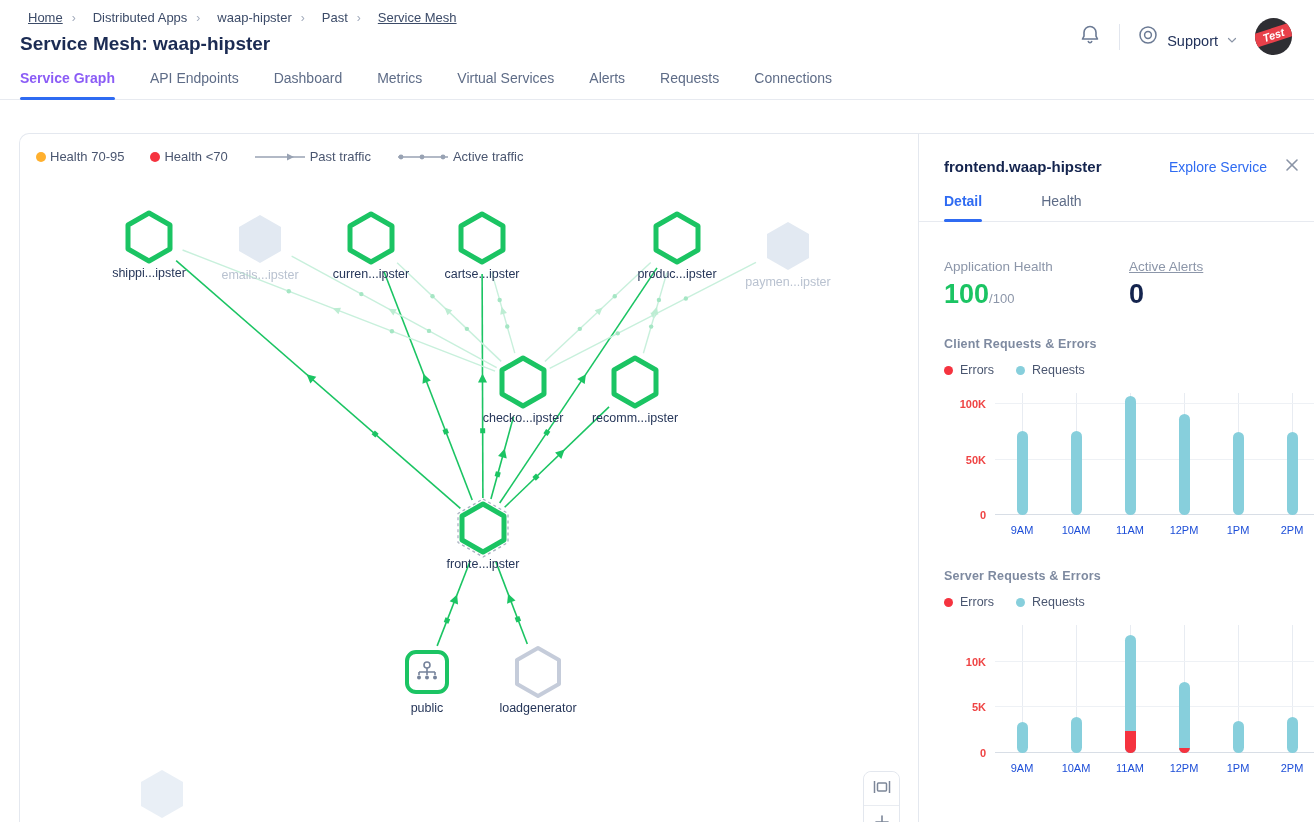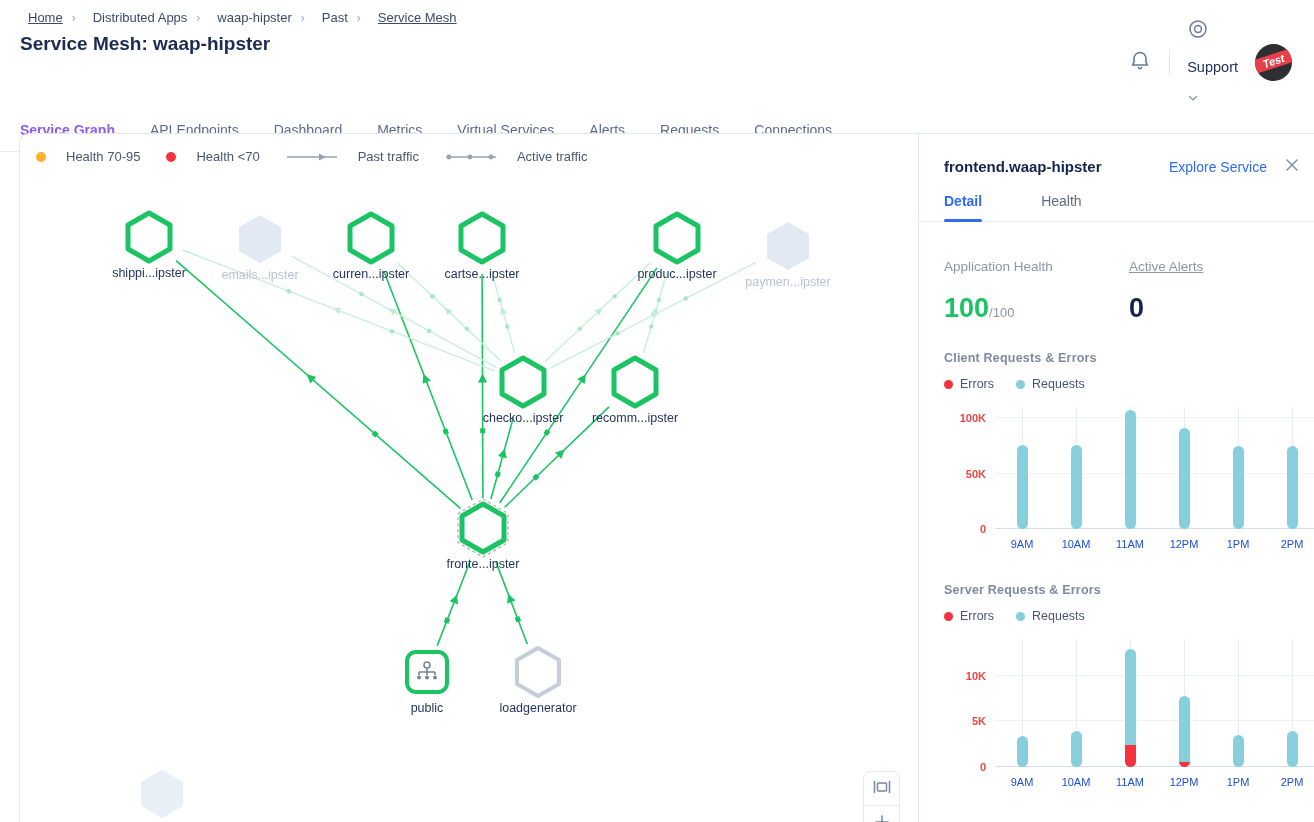--- a/index.html
+++ b/index.html
@@ -11,56 +11,56 @@
   
   .topbar { display:flex; justify-content:space-between; align-items:flex-start; padding:10px 22px 0 20px; }
   .bc { display:flex; gap:9px; align-items:center; font-size:13px; color:#3C4B68; }
   .bc-item { cursor:default;margin-left:8px; }
   .bc-item.link { text-decoration:underline; cursor:pointer; }
   .bc-sep { color:#A3ACBD; font-size:12px; }
   .page-title { font-size:19px; font-weight:700; margin-top:8px; color:#1B2B53; }
   .top-right { display:flex; align-items:center; gap:17px; margin-top:8px; }
   .icon-btn { background:none; border:none; padding:0; cursor:pointer; display:flex; align-items:center; }
   .divider-v { width:1px; height:26px; background:#E2E6EE; }
-  .support { display:flex; align-items:flex-start; gap:16px; font-size:14.5px; color:#22325A; cursor:pointer;flex-direction:column; }
+  .support { display:flex; align-items:flex-end; gap:8px; font-size:14.5px; color:#22325A; cursor:pointer; }
   .avatar { width:37px; height:37px; border-radius:50%; background:#2E2E33; position:relative; overflow:hidden; cursor:pointer; }
   .avatar .ribbon { position:absolute; left:-8px; right:-8px; top:10px; background:#E8404A; color:#fff;
     font-size:11px; font-weight:700; font-style:italic; text-align:center; transform:rotate(-18deg); padding:1px 0; }
   
   .tabs { display:flex; gap:35px; padding:0 20px; margin-top:15px; border-bottom:1px solid #E7EAF0; }
   .tab { font-size:14px; color:#5E6C87; padding-bottom:13px; position:relative; cursor:pointer; white-space:nowrap; }
   .tab.active { color:#8b5cf6; font-weight:700; }
   .tab.active::after { content:""; position:absolute; left:0; right:0; bottom:-1px; height:3px; background:#2F6BF2; border-radius:2px; }
   
   .card { position:absolute; left:19px; top:133px; width:1295px; height:689px; background:#fff;
     border:1px solid #E4E8EF; border-bottom:none; border-right:none; border-radius:10px 0 0 0; overflow:hidden; }
   .graph-area { position:absolute; left:0; top:0; width:898px; height:689px; }
   .graph-legend { position:absolute; left:16px; top:15px; display:flex; gap:26px; align-items:center; font-size:13px; color:#4A5670; }
-  .legend-item { display:flex; align-items:center; gap:20px;justify-content:space-between; }
+  .legend-item { display:flex; align-items:center; gap:4px;justify-content:space-between; }
   .legend-dot { width:10px; height:10px; border-radius:50%; display:inline-block; }
   svg.graph { position:absolute; left:0; top:0; }
   .gnode { cursor:pointer; }
   .graph-controls { position:absolute; left:843px; top:637px; width:37px; border:1px solid #E3E7EE; border-radius:8px; background:#fff; }
   .gc-btn { width:35px; height:34px; display:flex; align-items:center; justify-content:center; background:#fff; border:none; cursor:pointer; }
   .gc-btn:first-child { border-bottom:1px solid #E9ECF1; border-radius:8px 8px 0 0; }
   
   .panel { position:absolute; left:898px; top:0; width:397px; height:689px; border-left:1px solid #E4E8EF; background:#fff; }
   .panel-head { display:flex; align-items:center; padding:23px 15px 0 25px; }
   .panel-title { font-size:15px; font-weight:700; color:#14244E; flex:1; }
   .explore { color:#2F6BF2; font-size:14px; margin-right:17px; cursor:pointer; white-space:nowrap; }
   .panel-tabs { display:flex; gap:59px; padding:0 25px; margin-top:17px; border-bottom:1px solid #E7EAF0; }
   .ptab { font-size:14px; color:#5E6C87; padding-bottom:12px; position:relative; cursor:pointer; }
   .ptab.active { color:#2F6BF2; font-weight:700; }
   .ptab.active::after { content:""; position:absolute; left:0; right:0; bottom:-1px; height:3px; background:#2F6BF2; border-radius:2px; }
   .panel-body { padding:22px 17px 0 25px; }
   .sec-heading { font-size:12.5px; font-weight:700; color:#7E8AA0; letter-spacing:.2px; }
   .status-grid { display:grid; grid-template-columns:185px 1fr; margin-top:15px; }
   .stat-label { font-size:13.5px; color:#8C96A9; }
   .stat-label.u { text-decoration:underline; cursor:pointer; }
-  .stat-value-row { margin-top:19px; display:flex; align-items:baseline; }
+  .stat-value-row { margin-top:5px; display:flex; align-items:baseline; }
   .big-green { font-size:27px; font-weight:800; color:#1BC463; }
   .big-navy { font-size:27px; font-weight:800; color:#14244E; }
   .frac { font-size:13px; color:#8C96A9; }
   .chart-block { margin-top:27px; }
   .chart-legend { display:flex; gap:22px; margin-top:12px; font-size:12.5px; color:#4A5670; align-items:center; }
   .cl-item { display:flex; align-items:center; gap:7px; }
   .cl-dot { width:9px; height:9px; border-radius:50%; display:inline-block; }
   .plot { position:relative; margin-top:16px; margin-left:51px; width:324px; }
   .gridv { position:absolute; top:0; bottom:0; width:1px; background:#E8ECF2; }
   .gridh { position:absolute; left:0; right:0; height:1px; background:#EEF1F5; }

